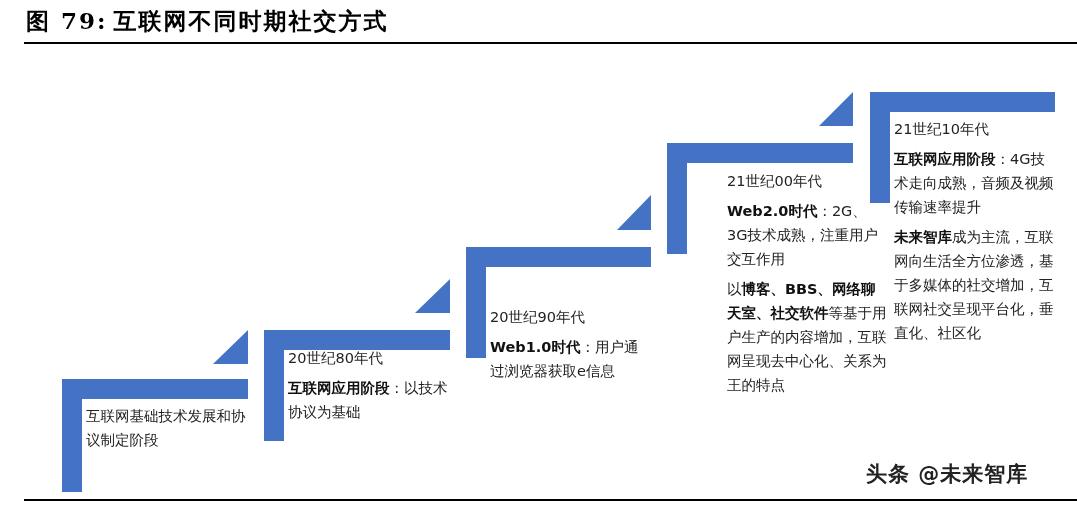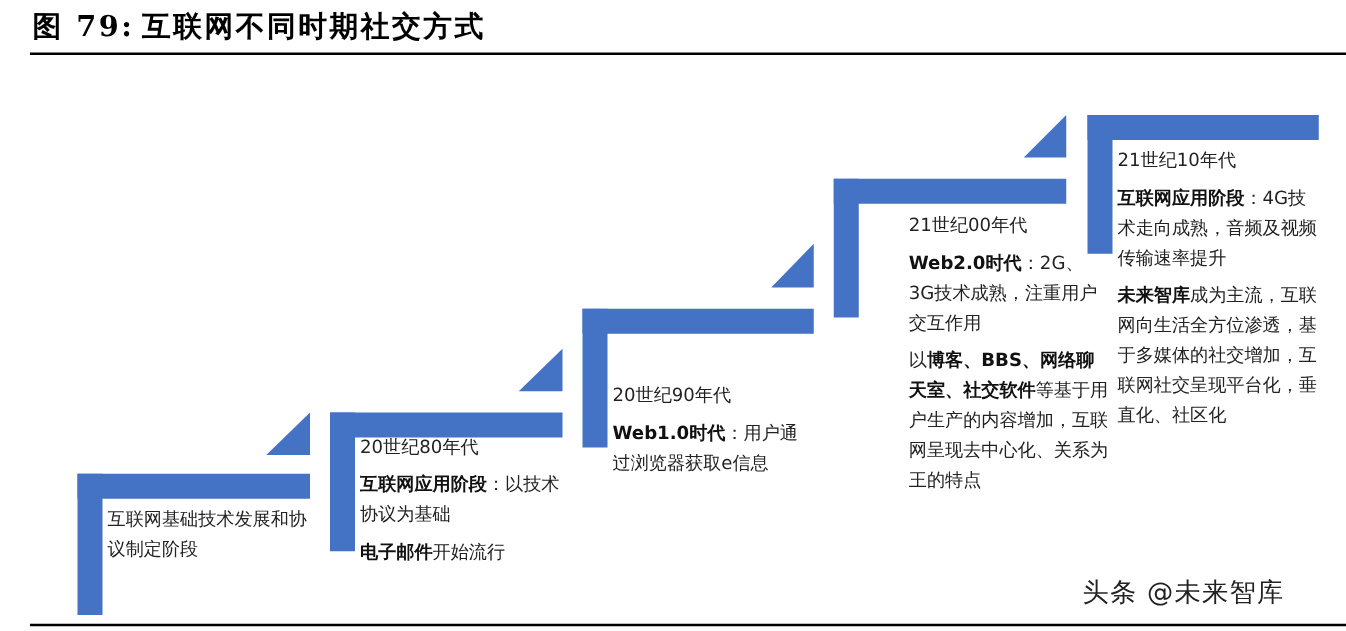--- a/index.html
+++ b/index.html
@@ -10,21 +10,21 @@
   .title .num { margin: 0 6px 0 10px; text-align: right; }
   .rule-top { position: absolute; left: 24px; right: 0; top: 42px; height: 2px; background: #000; }
   .rule-bottom { position: absolute; left: 24px; right: 0; top: 499px; height: 2px; background: #000; }
   .hbar, .vbar { position: absolute; background: #4472C4; }
   .tri { position: absolute; width: 0; height: 0; border-style: solid; }
   .step-text { position: absolute; font-size: 14.5px; line-height: 24px; color: #222; }
   .step-text .era { display: block; margin-bottom: 6px; }
   .step-text p { margin: 0 0 6px 0; }
   .step-text b { font-weight: bold; color: #111; }
   .watermark { position: absolute; left: 866px; top: 460px; font-size: 21px; color: #222;
-               white-space: nowrap; letter-spacing: 1px; }
+               white-space: nowrap; letter-spacing: 1px; font-weight: bold; }
 </style>
 </head>
 <body>
 
 <div class="title">
   <span>图</span><span class="num">79:</span><span>互联网不同时期社交方式</span>
 </div>
 <div class="rule-top"></div>
 
 <div>
@@ -36,21 +36,20 @@
   </div>
 </div>
 
 <div>
   <div class="hbar" style="left:264px;top:330px;width:186px;height:20px;"></div>
   <div class="vbar" style="left:264px;top:330px;width:20px;height:111px;"></div>
   <div class="tri" style="left:415px;top:279px;border-width:0 0 34px 35px;border-color:transparent transparent #4472C4 transparent;"></div>
   <div class="step-text" style="left:288px;top:346px;width:160px;">
     <span class="era">20世纪80年代</span>
     <p><b>互联网应用阶段</b><span>：以技术协议为基础</span></p>
-    <p><b>电子邮件</b><span>开始流行</span></p>
   </div>
 </div>
 
 <div>
   <div class="hbar" style="left:466px;top:247px;width:185px;height:20px;"></div>
   <div class="vbar" style="left:466px;top:247px;width:20px;height:111px;"></div>
   <div class="tri" style="left:617px;top:195px;border-width:0 0 35px 34px;border-color:transparent transparent #4472C4 transparent;"></div>
   <div class="step-text" style="left:490px;top:277px;width:156px;margin-top:28px;">
     <span class="era">20世纪90年代</span>
     <p><b>Web1.0时代</b><span>：用户通过浏览器获取e信息</span></p>

